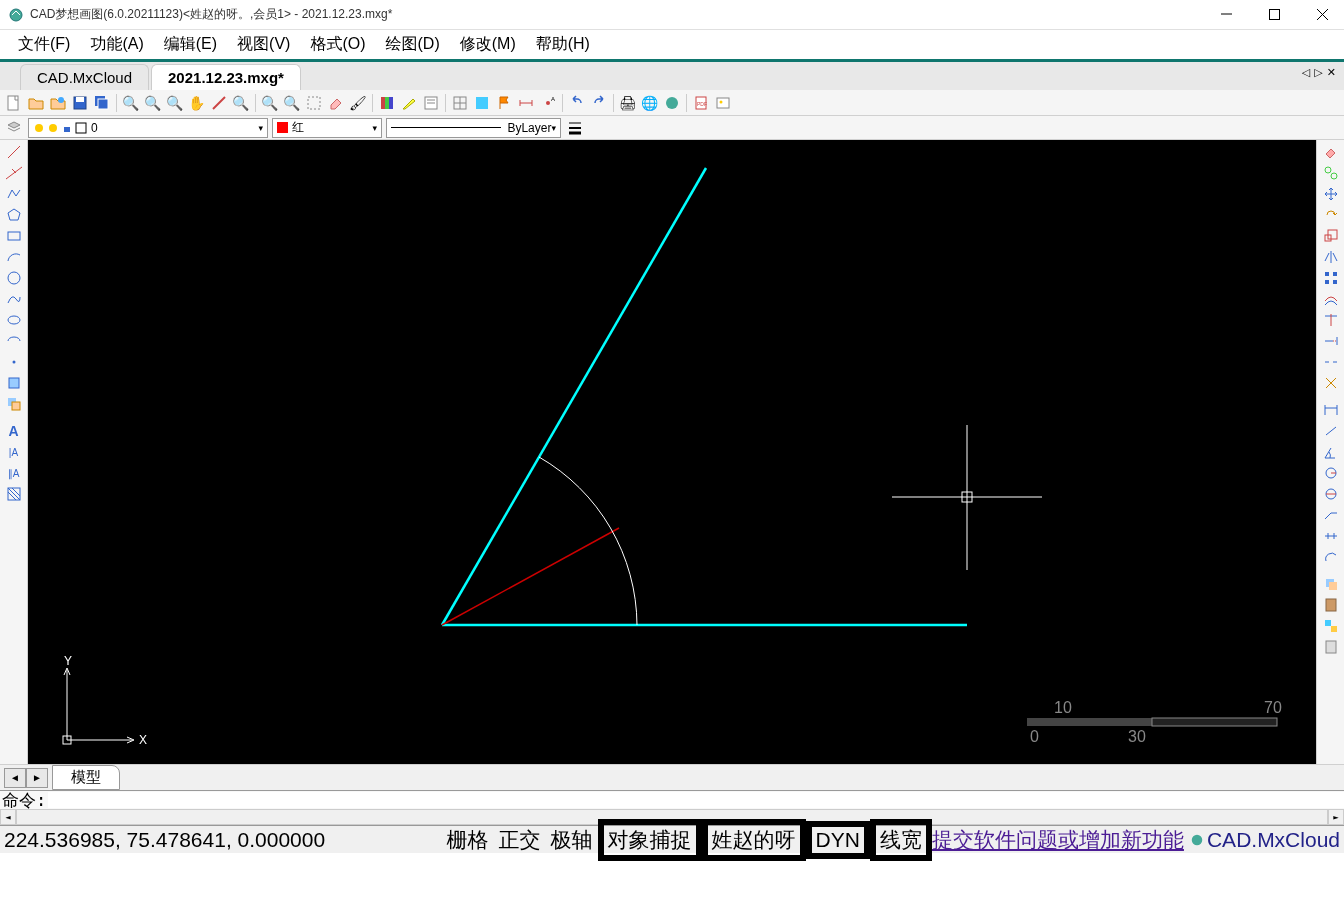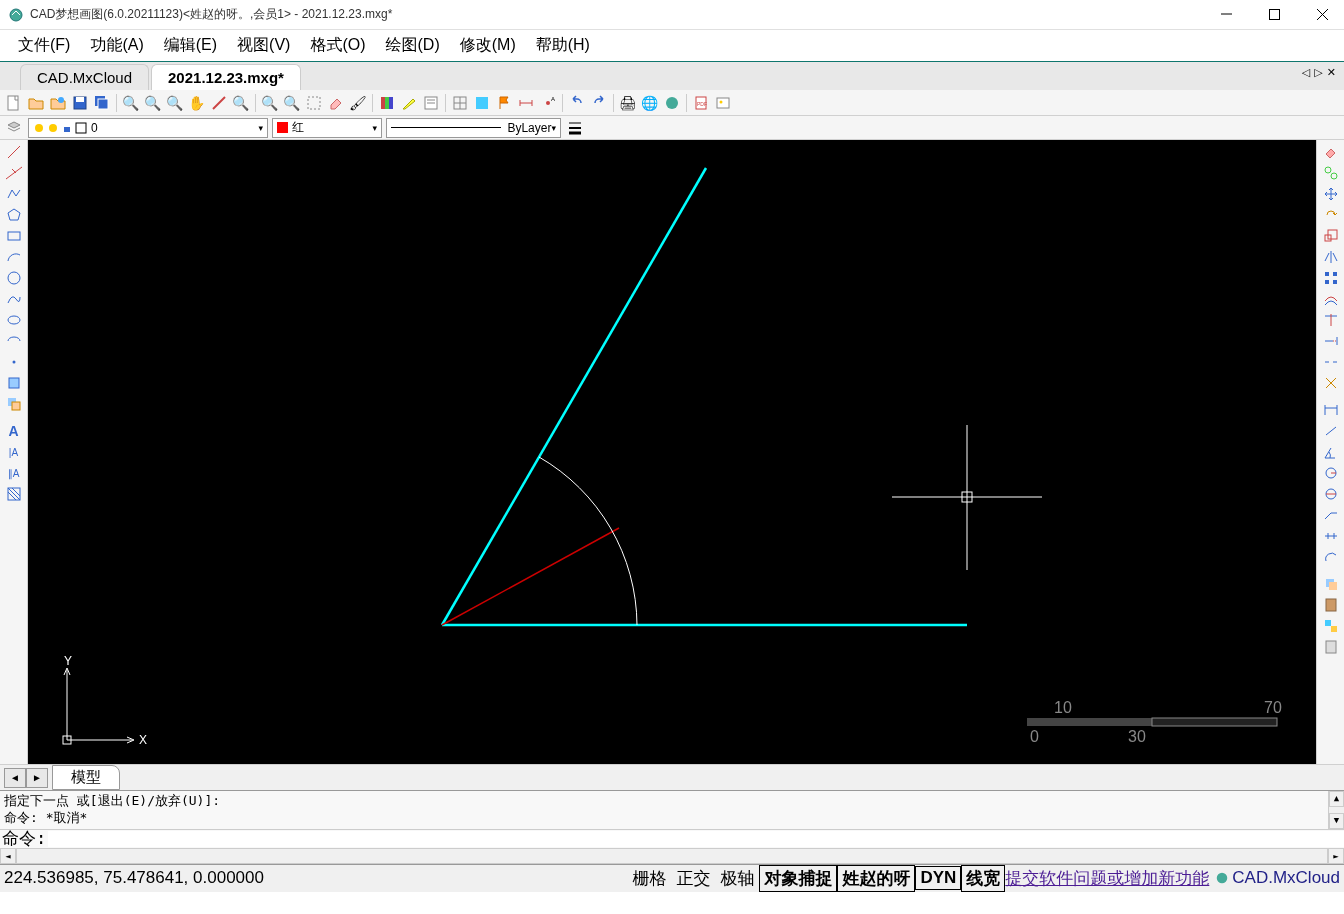--- a/index.html
+++ b/index.html
@@ -6,21 +6,21 @@
 body { font-family: "Microsoft YaHei", sans-serif; font-size: 13px; background: #fff; width: 1344px; height: 914px; overflow: hidden; position: relative; }
 
 
 .titlebar { height: 30px; background: #fff; display: flex; align-items: center; padding: 0 8px; border-bottom: 1px solid #e0e0e0; }
 .titlebar .app-icon { width: 16px; height: 16px; margin-right: 6px; }
 .titlebar .title { flex: 1; font-size: 12px; color: #333; }
 .titlebar .win-controls { display: flex; gap: 20px; }
 .titlebar .win-btn { width: 28px; height: 20px; display: flex; align-items: center; justify-content: center; cursor: pointer; }
 
 
-.menubar { height: 32px; background: #fff; display: flex; align-items: center; padding: 0 8px; border-bottom: 1px solid #0f766e; }
+.menubar { height: 32px; background: #fff; display: flex; align-items: flex-start; padding: 0 8px; border-bottom: 3px solid #0f766e; }
 .menubar .menu-item { padding: 4px 10px; font-size: 16px; cursor: pointer; }
 
 
 .tabbar { height: 28px; background: #e8e8e8; display: flex; align-items: flex-end; padding: 0 20px; position: relative; }
 .tab { padding: 4px 16px; background: #e8e8e8; border-radius: 6px 6px 0 0; font-size: 15px; cursor: pointer; border: 1px solid #ccc; border-bottom: none; margin-right: 2px; }
 .tab.active { background: #ffffff; font-weight: bold; }
 .tab-nav { position: absolute; right: 8px; top: 4px; display: flex; gap: 4px; }
 .tab-nav span { cursor: pointer; font-size: 11px; }
 
 
@@ -60,25 +60,25 @@
 .cmd-scroll-v { position: absolute; right: 0; top: 0; bottom: 0; width: 16px; background: #f0f0f0; border-left: 1px solid #ccc; display: flex; flex-direction: column; }
 .cmd-scroll-v .arrow { height: 16px; display: flex; align-items: center; justify-content: center; font-size: 9px; border: 1px solid #ccc; }
 .cmd-input-row { display: flex; align-items: center; height: 18px; }
 .cmd-prompt { padding: 0 2px; font-size: 17px; }
 .cmd-input { flex: 1; height: 16px; border: none; background: #fff; font-family: inherit; font-size: 12px; }
 .cmd-scroll-h { height: 16px; background: #f0f0f0; display: flex; }
 .cmd-scroll-h .arrow { width: 16px; display: flex; align-items: center; justify-content: center; font-size: 9px; border: 1px solid #ccc; }
 .cmd-scroll-h .track { flex: 1; border: 1px solid #ccc; }
 
 
-.statusbar { height: 28px; background: #f0f0f0; border-top: 1px solid #999; display: flex; align-items: center; font-size: 17px; padding: 0 4px; }
+.statusbar { height: 28px; background: #f0f0f0; border-top: 1px solid #999; display: flex; align-items: center; font-size: 21px; padding: 0 4px; }
 .coords { flex: 0 0 auto; padding-right: 20px; font-family: Arial; }
 .status-spacer { flex: 1; }
 .status-btn { padding: 1px 4px; border: 1px solid transparent; cursor: pointer; }
-.status-btn.boxed { border: 1px solid #000000; font-weight: bold; }
+.status-btn.boxed { border: 6px solid #000000; }
 .status-link { color: #4c1d95; text-decoration: underline; cursor: pointer; }
 .status-brand { display: flex; align-items: center; gap: 3px; color: #228; padding-left: 6px; }
 .brand-ico { width: 14px; height: 14px; }
 </style>
 </head>
 <body>
 
 <div class="titlebar">
   <svg class="app-icon" viewBox="0 0 16 16">
       <circle cx="8" cy="8" r="6" fill="#4a9" stroke="#277" stroke-width="1"></circle>
@@ -585,29 +585,20 @@
   </div>
 </div>
 
 <div class="model-tabs">
   <div class="nav-btn">◄</div>
   <div class="nav-btn">►</div>
   <div class="mtab">模型</div>
 </div>
 
 <div class="command-area">
-  <div class="cmd-history">
-    <div>指定下一点 或[退出(E)/放弃(U)]:</div>
-    <div>命令:  *取消*</div>
-    <div class="cmd-scroll-v">
-      <div class="arrow">▲</div>
-        <div style="flex:1"></div>
-        <div class="arrow">▼</div>
-    </div>
-  </div>
   <div class="cmd-input-row">
     <span class="cmd-prompt">命令:</span>
     <input class="cmd-input" style="">
   </div>
   <div class="cmd-scroll-h">
     <div class="arrow">◄</div>
       <div class="track"></div>
       <div class="arrow">►</div>
   </div>
 </div>

